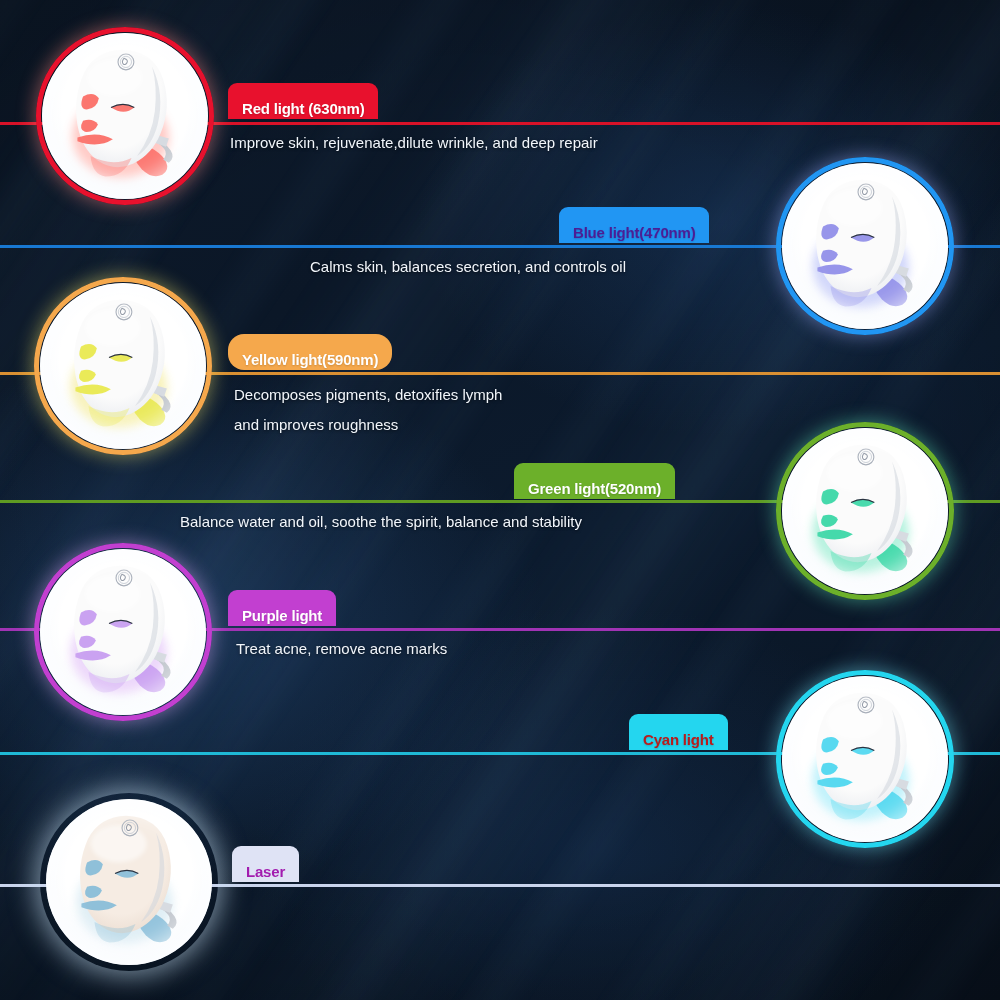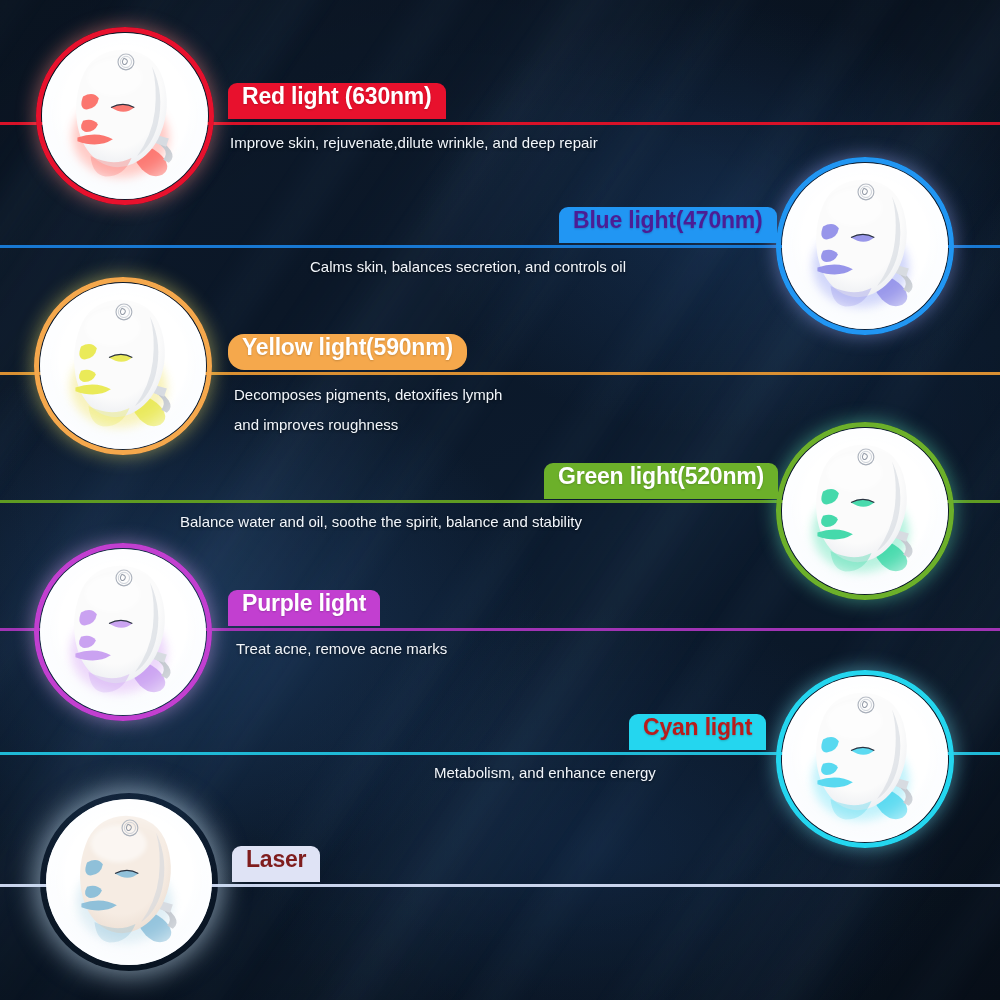--- a/index.html
+++ b/index.html
@@ -47,26 +47,26 @@
     background: radial-gradient(ellipse 95% 85% at 50% 50%, rgba(0,0,0,0) 45%, rgba(0,0,0,0.45) 100%);
     pointer-events: none;
   }
 
   
   .rule { position: absolute; left: 0; width: 1000px; height: 3px; }
 
   
   .badge {
     position: absolute;
-    display: flex; align-items: flex-start;
+    display: flex; align-items: flex-end;
     height: 36px;
     padding: 0 14px 2px 14px;
     border-radius: 9px 9px 0 0;
     color: #ffffff;
-    font-size: 23px;
+    font-size: 15px;
     font-weight: 700;
     letter-spacing: -0.2px;
     white-space: nowrap;
     text-shadow: 0 1px 2px rgba(0,0,0,0.18);
   }
   .badge.dark-text { color: #1b2f52; text-shadow: none; }
 
   
   .desc {
     position: absolute;
@@ -347,21 +347,21 @@
 
   <path d="M38 112 q22 -7 38 2 q-16 10 -38 2 Z" fill="#35d6a4" opacity="0.92"></path>
 
   <path d="M52 132 q24 12 44 2 q-8 20 -28 20 q-14 -2 -16 -22 Z" fill="#35d6a4" opacity="0.35"></path>
 
   <path d="M118 36 q14 30 6 62 q-6 23 -22 34 q16 -22 19 -48 q3 -27 -3 -48 Z" fill="#cfd5dd" opacity="0.55"></path>
 </svg></div>
       </div>
     <div class="ring" id="ring-3" style="border-color: rgb(108, 176, 42); box-shadow: rgba(95, 227, 184, 0.45) 0px 0px 18px 2px;"></div>
   </div>
-  <div class="badge layer-badge" style="left: 544px; top: 463px; background: rgb(108, 176, 42); color: rgb(255, 255, 255);" id="badge-3">
+  <div class="badge layer-badge" style="left: 514px; top: 463px; background: rgb(108, 176, 42); color: rgb(255, 255, 255);" id="badge-3">
     <span>Green light(520nm)</span>
   </div>
   <div class="desc layer-desc" style="left:180px; top:507px; width:790px">Balance water and oil, soothe the spirit, balance and stability</div>
 
   <div class="rule layer-rule" style="top: 628px; background: linear-gradient(90deg, rgb(160, 51, 180) 0%, rgb(160, 51, 180) 100%);" id="rule-4"></div>
   <div class="maskwrap layer-mask" style="left:34px; top:543px" id="mask-4">
     <div class="glow">
         <div class="face" id="face-4">
 <svg viewBox="0 0 178 178" xmlns="http://www.w3.org/2000/svg" width="100%" height="100%">
   <defs>
@@ -472,21 +472,20 @@
   <path d="M52 132 q24 12 44 2 q-8 20 -28 20 q-14 -2 -16 -22 Z" fill="#4ad6ef" opacity="0.35"></path>
 
   <path d="M118 36 q14 30 6 62 q-6 23 -22 34 q16 -22 19 -48 q3 -27 -3 -48 Z" fill="#cfd5dd" opacity="0.55"></path>
 </svg></div>
       </div>
     <div class="ring" id="ring-5" style="border-color: rgb(36, 214, 239); box-shadow: rgba(116, 227, 247, 0.45) 0px 0px 18px 2px;"></div>
   </div>
   <div class="badge layer-badge" style="left: 629px; top: 714px; background: rgb(36, 214, 239); color: #b91c1c;" id="badge-5">
     <span>Cyan light</span>
   </div>
-  <div class="desc layer-desc" style="left:434px; top:758px; width:560px">Metabolism, and enhance energy</div>
 
   <div class="rule layer-rule" style="top: 884px; background: linear-gradient(90deg, rgb(201, 212, 236) 0%, rgb(201, 212, 236) 100%);" id="rule-6"></div>
   <div class="maskwrap layer-mask" style="left:40px; top:793px" id="mask-6">
     <div class="glow">
         <div class="face" id="face-6">
 <svg viewBox="0 0 178 178" xmlns="http://www.w3.org/2000/svg" width="100%" height="100%">
   <defs>
     <radialGradient id="glaser" cx="45%" cy="35%" r="75%">
       <stop offset="0%" stop-color="#f6ece3"></stop>
       <stop offset="65%" stop-color="#f6ece3"></stop>
@@ -530,16 +529,16 @@
 
   <path d="M38 112 q22 -7 38 2 q-16 10 -38 2 Z" fill="#86bcd8" opacity="0.92"></path>
 
   <path d="M52 132 q24 12 44 2 q-8 20 -28 20 q-14 -2 -16 -22 Z" fill="#86bcd8" opacity="0.35"></path>
 
   <path d="M118 36 q14 30 6 62 q-6 23 -22 34 q16 -22 19 -48 q3 -27 -3 -48 Z" fill="#cfd5dd" opacity="0.55"></path>
 </svg></div>
       </div>
     <div class="ring" id="ring-6" style="border: 0px; box-shadow: rgba(200, 225, 245, 0.55) 0px 0px 26px 6px;"></div>
   </div>
-  <div class="badge layer-badge dark-text" style="left: 232px; top: 846px; background: rgb(223, 227, 245); color: #7f1d1d;" id="badge-6">
+  <div class="badge layer-badge dark-text" style="left: 232px; top: 846px; background: rgb(223, 227, 245); color: #a21caf;" id="badge-6">
     <span>Laser</span>
   </div>
 </div>
 
 </body></html>

